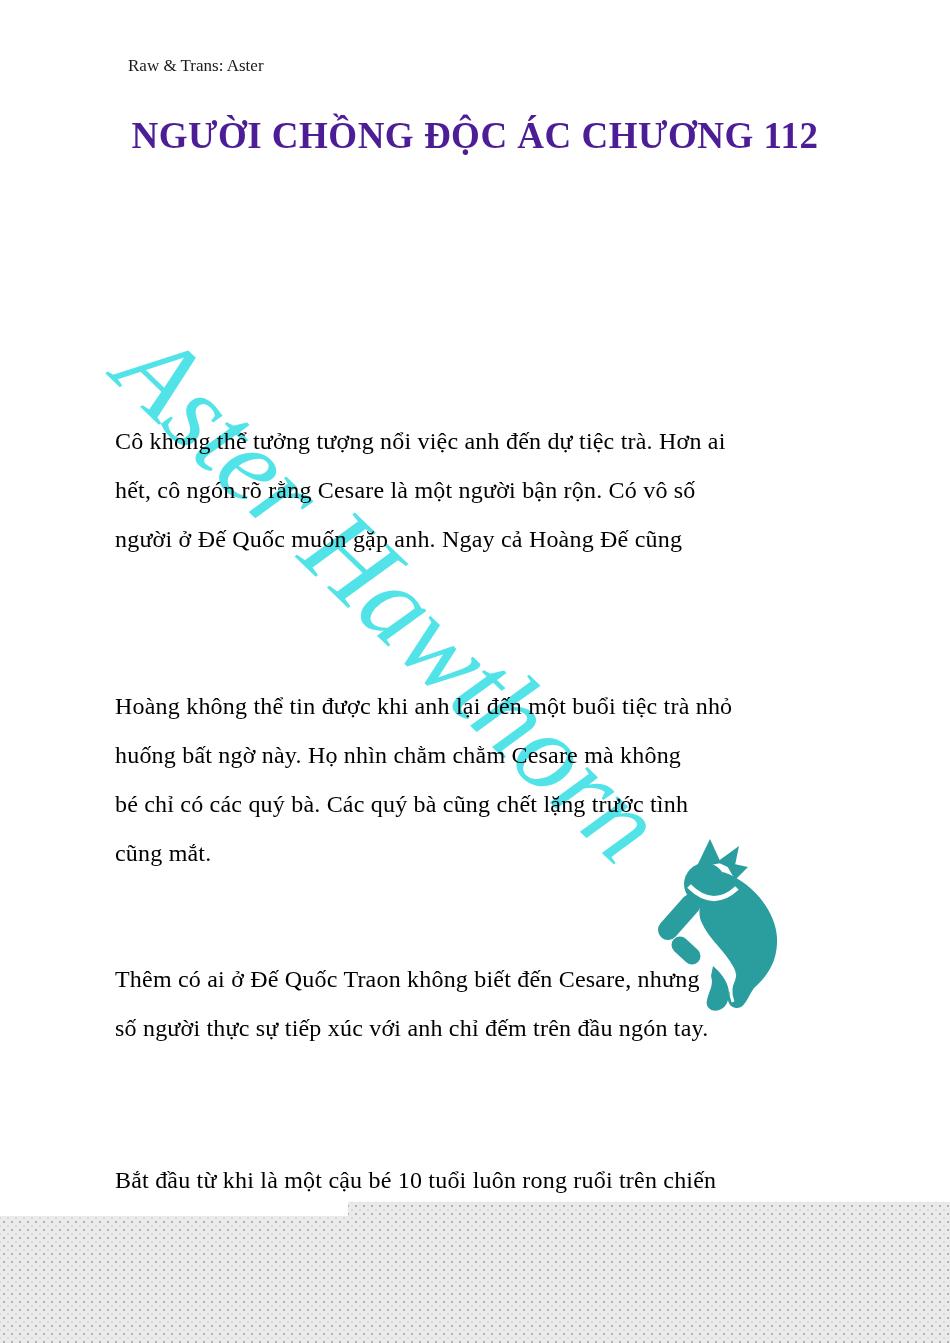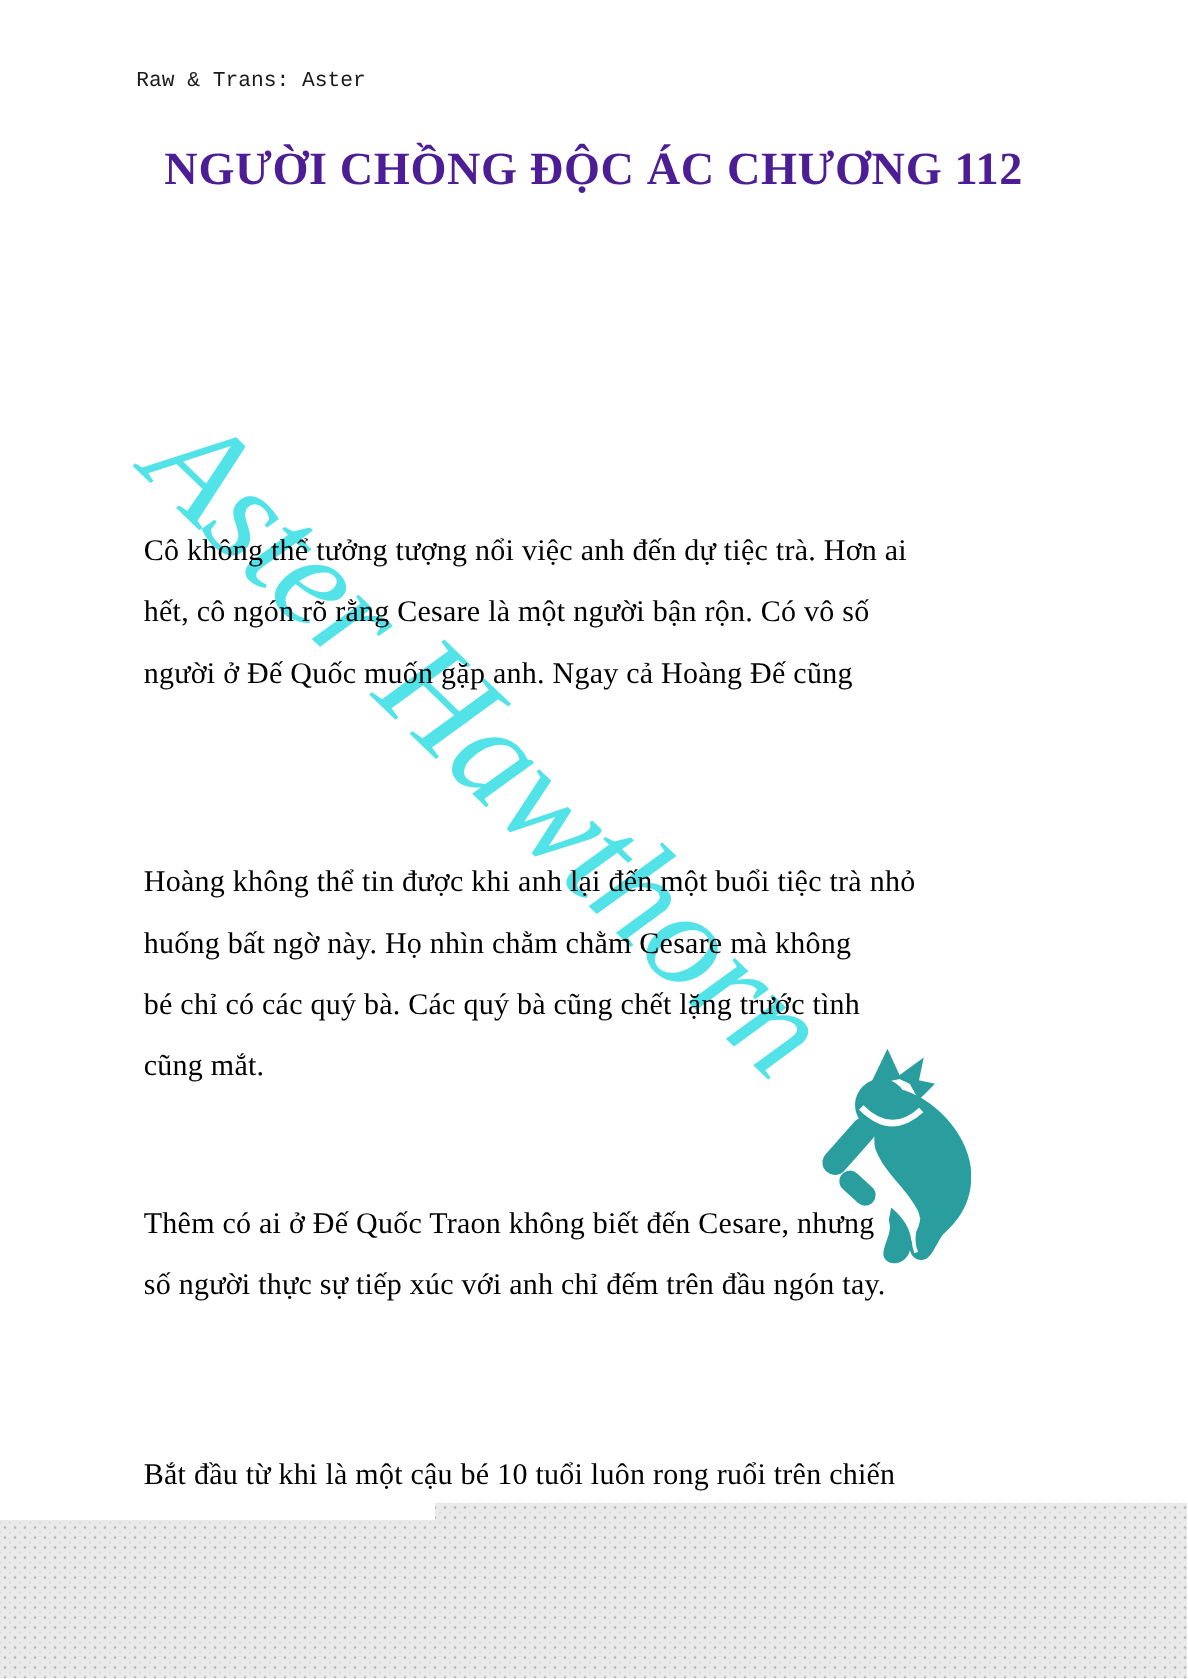--- a/index.html
+++ b/index.html
@@ -1,22 +1,22 @@
 <!DOCTYPE html>
 <html><head>
 <meta charset="utf-8">
 <style>
   html,body{margin:0;padding:0;background:#fff;}
   .page{
     position:relative;width:950px;height:1343px;background:#ffffff;
     font-family:"Liberation Serif", serif;color:#000;overflow:hidden;
   }
   .credit{
-    position:absolute;left:109px;top:55px;
-    font-family:Liberation Mono, monospace;font-size:17px;line-height:22px;color:#1a1a1a;
+    position:absolute;left:128px;top:55px;
+    font-family:Liberation Serif, serif;font-size:17px;line-height:22px;color:#1a1a1a;
   }
   .title{
     position:absolute;left:0;top:112px;width:950px;text-align:center;
     font-weight:bold;font-size:37px;line-height:48px;letter-spacing:.5px;color:#4c1d95;
     z-index:3;
   }
   .watermark{
     position:absolute;left:175px;top:310px;
     transform:rotate(44deg);transform-origin:0 0;
     font-style:italic;font-size:112px;line-height:1;letter-spacing:-1px;

